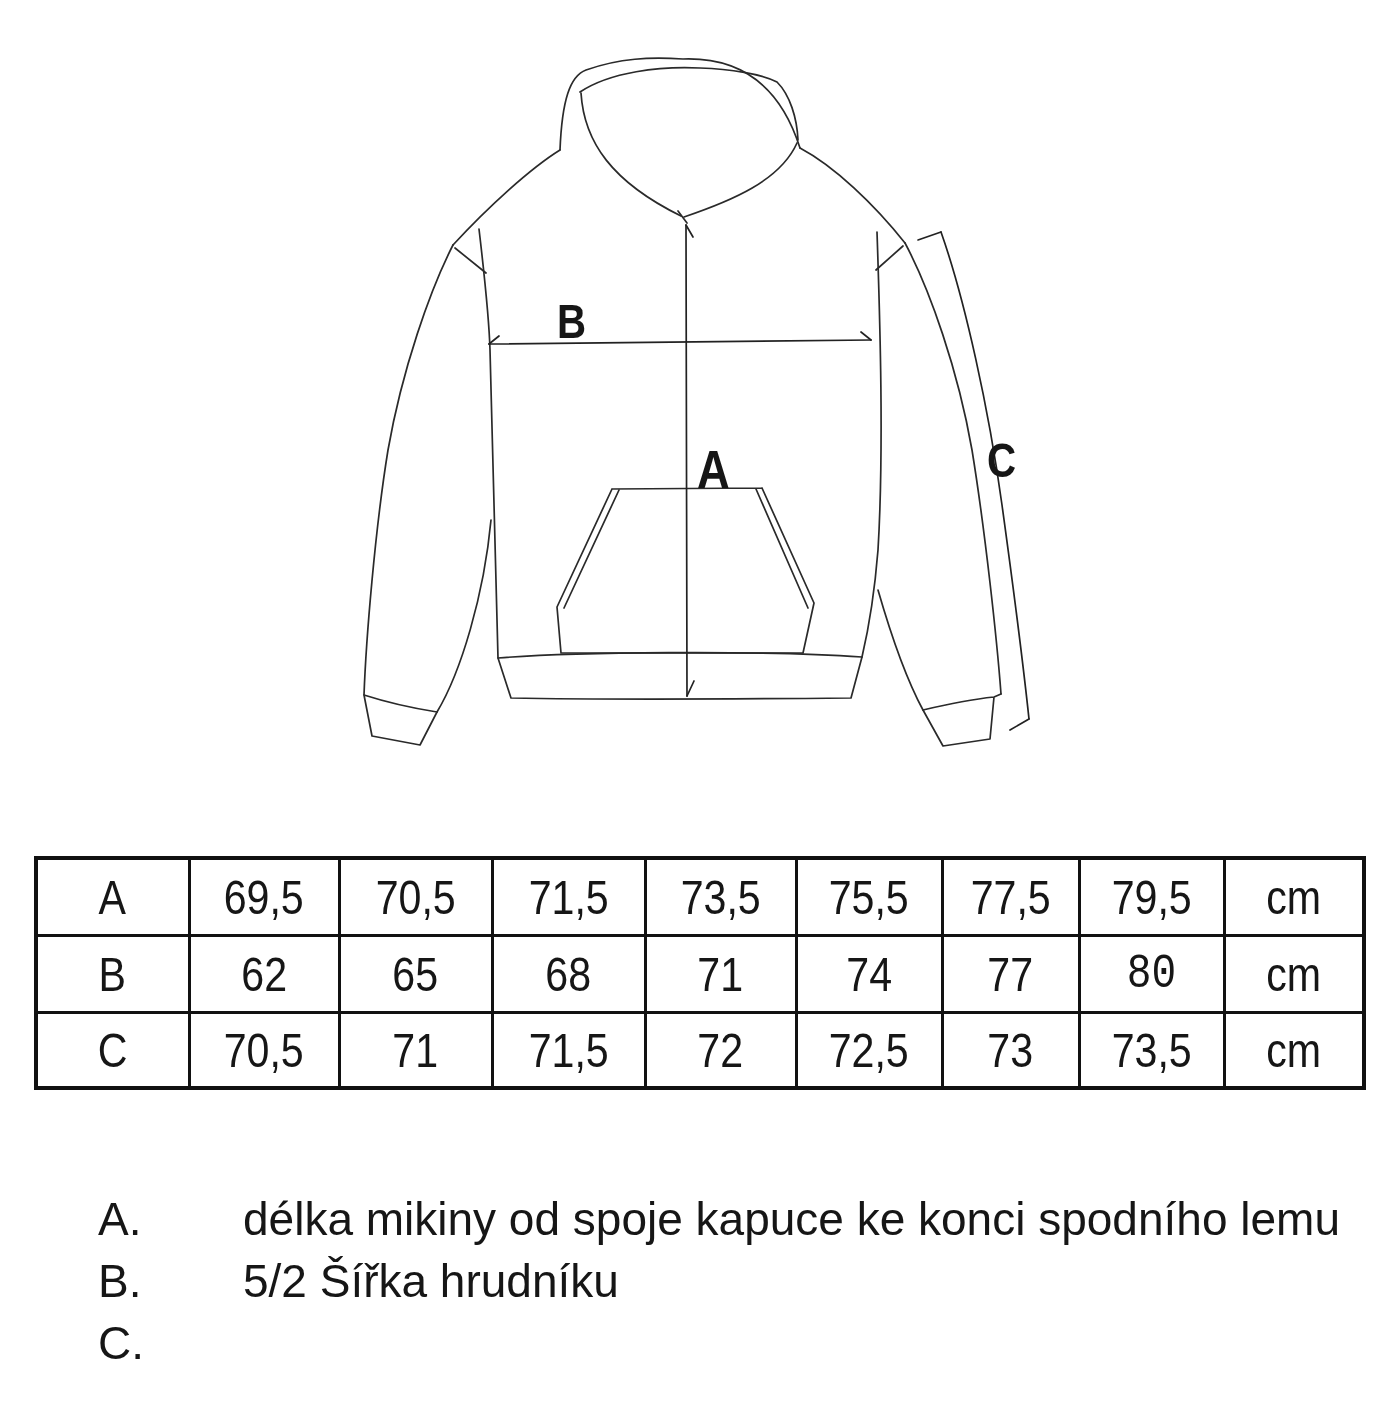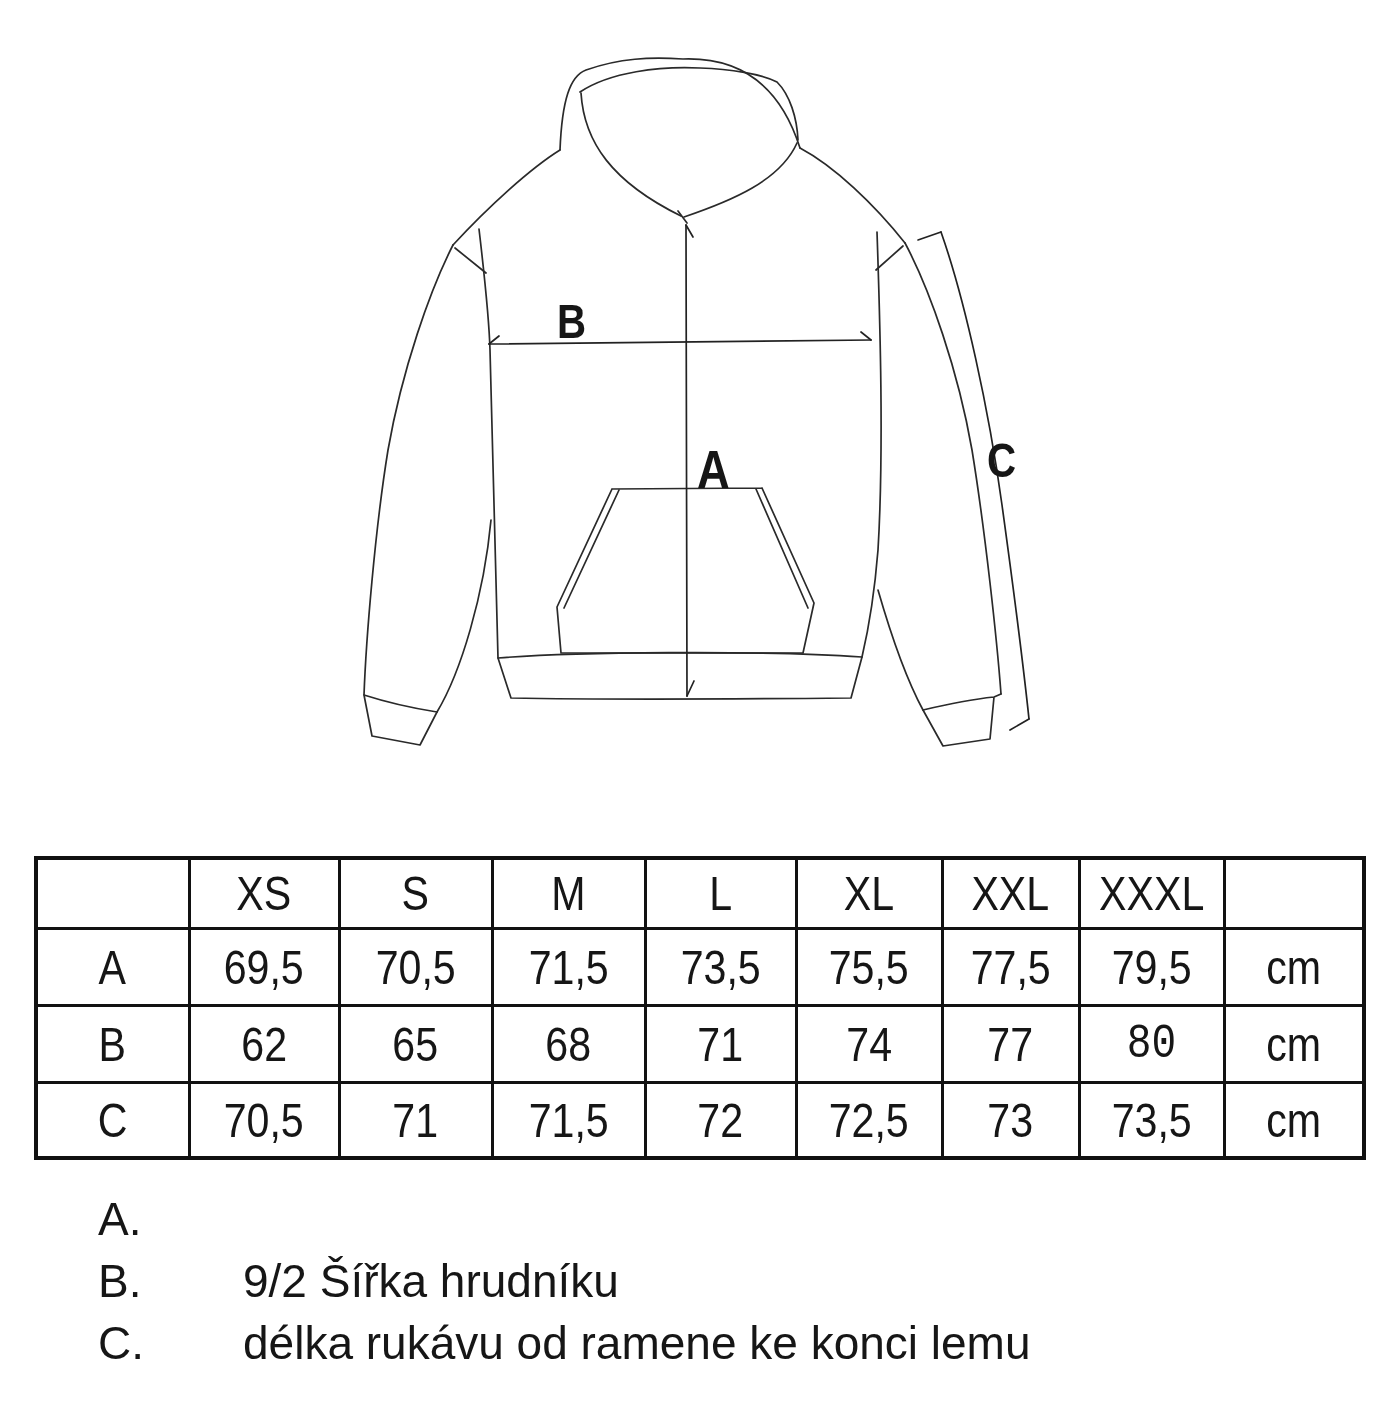--- a/index.html
+++ b/index.html
@@ -96,31 +96,20 @@
         <col style="width:150px">
         <col style="width:153px">
       <col style="width:153px">
         <col style="width:151px">
         <col style="width:146px">
       <col style="width:137px">
         <col style="width:145px">
         <col style="width:140px">
     </colgroup>
     <tbody>
-        <tr style="height:70px;">
-      <th></th>
-      <th><span class="cnd">XS</span></th>
-      <th><span class="cnd">S</span></th>
-      <th><span class="cnd">M</span></th>
-      <th><span class="cnd">L</span></th>
-      <th><span class="cnd">XL</span></th>
-      <th><span class="cnd">XXL</span></th>
-      <th><span class="cnd">XXXL</span></th>
-      <th></th>
-    </tr>
     <tr style="height:77px;">
       <td><span class="cnd">A</span></td>
       <td><span class="cnd">69,5</span></td>
       <td><span class="cnd">70,5</span></td>
       <td><span class="cnd">71,5</span></td>
       <td><span class="cnd">73,5</span></td>
       <td><span class="cnd">75,5</span></td>
       <td><span class="cnd">77,5</span></td>
       <td><span class="cnd">79,5</span></td>
       <td class="unit-cell"><span class="cnd">cm</span></td>
@@ -146,24 +135,24 @@
       <td><span class="cnd">73</span></td>
       <td><span class="cnd">73,5</span></td>
       <td class="unit-cell"><span class="cnd">cm</span></td>
     </tr>
   </tbody>
     </table>
 
   <div class="legend">
     <div class="legend-row">
       <span class="legend-key">A.</span>
+      <span class="legend-text">délka mikiny od spoje kapuce ke konci spodního lemu</span>
     </div>
     <div class="legend-row">
       <span class="legend-key">B.</span>
-      <span class="legend-text">9/2 Šířka hrudníku</span>
+      <span class="legend-text">5/2 Šířka hrudníku</span>
     </div>
     <div class="legend-row">
       <span class="legend-key">C.</span>
-      <span class="legend-text">délka rukávu od ramene ke konci lemu</span>
     </div>
   </div>
 
 </div>
 
 </body></html>

